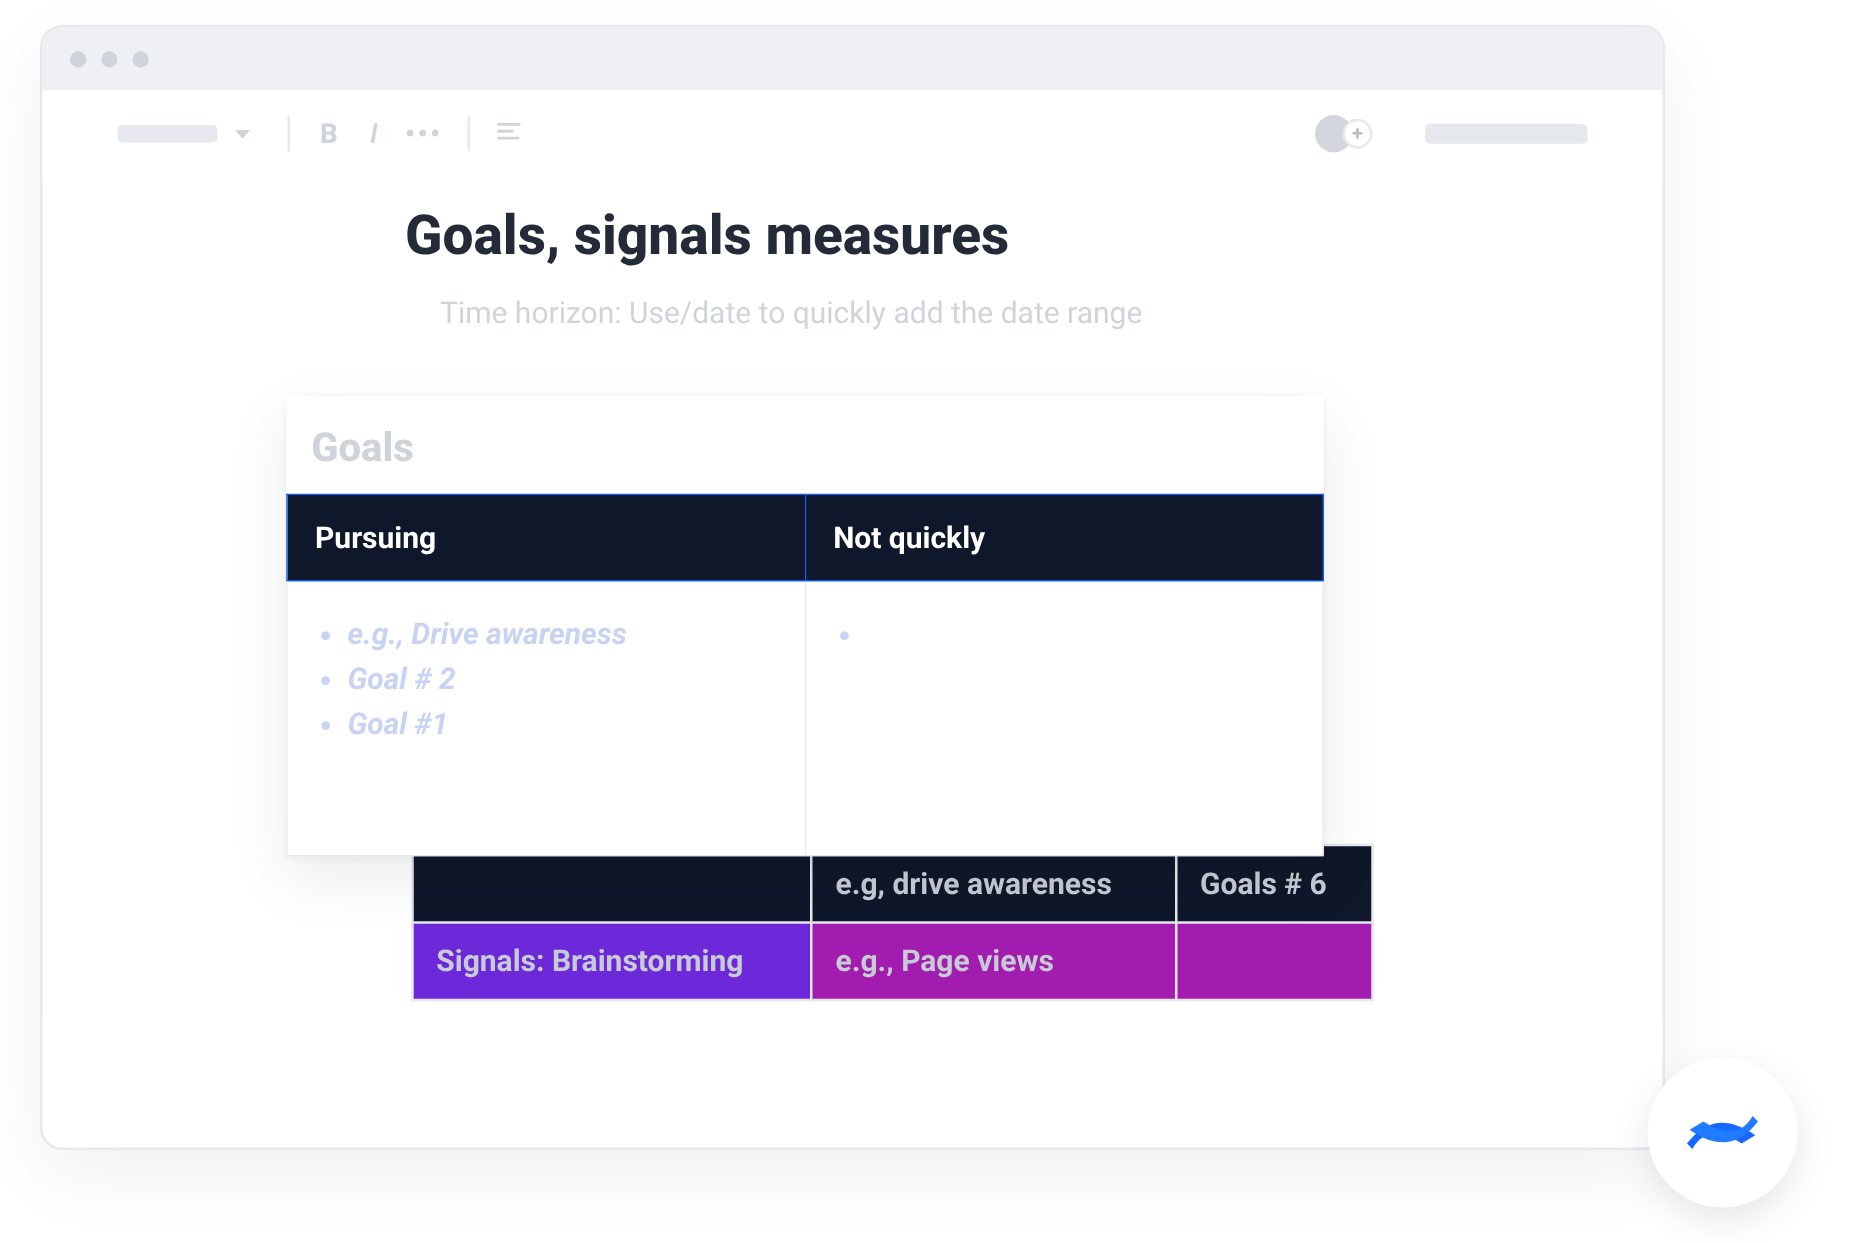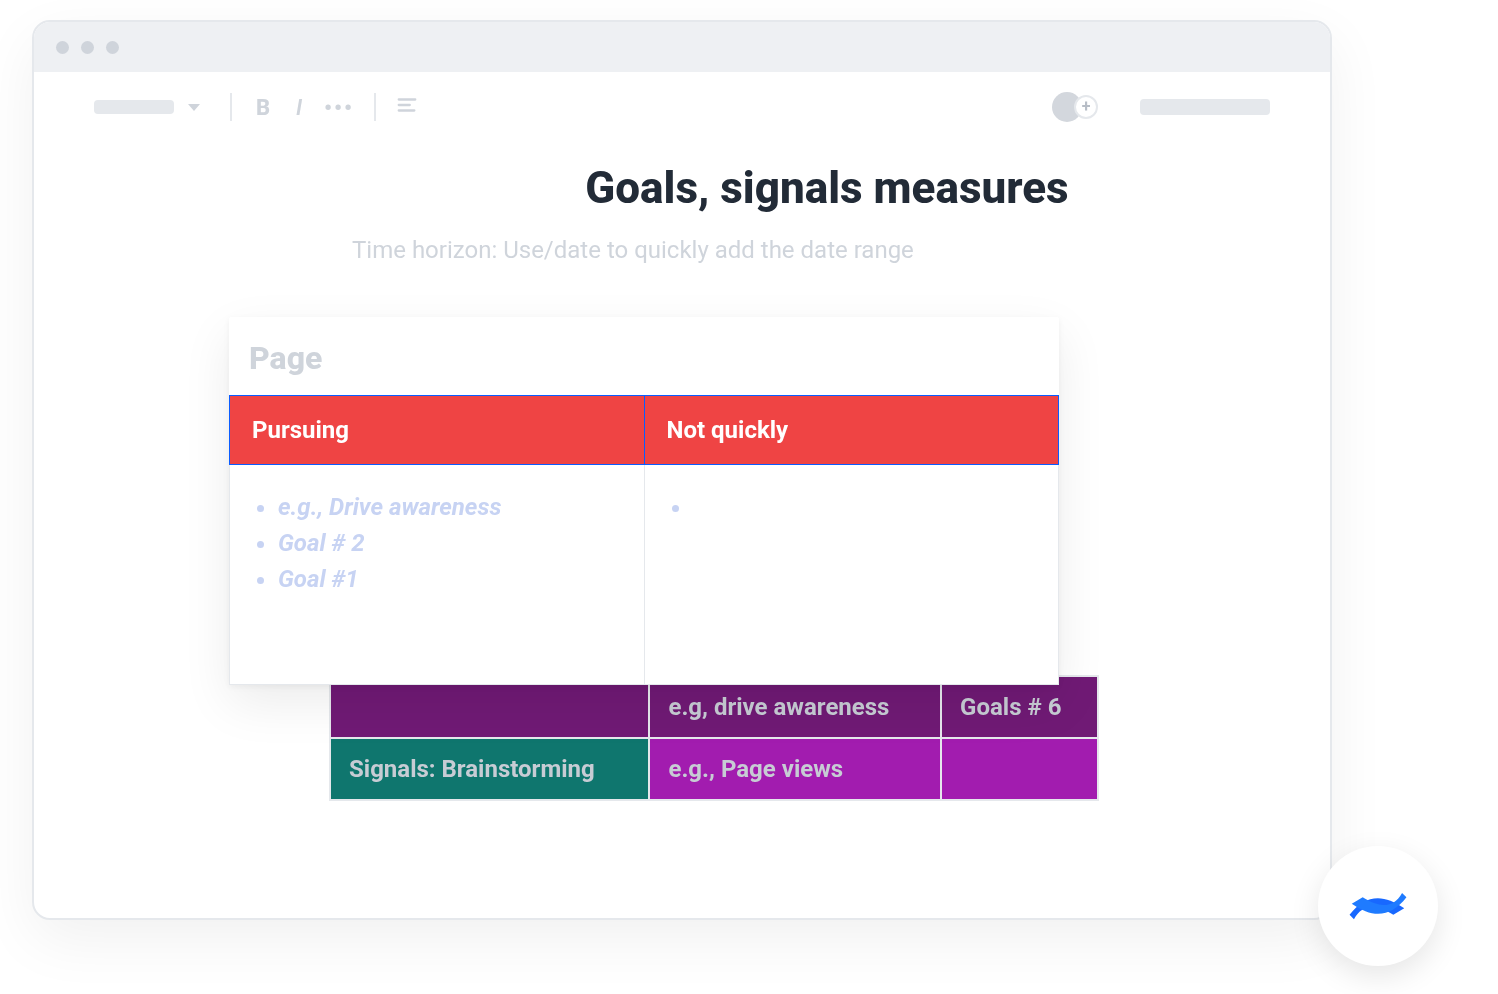--- a/index.html
+++ b/index.html
@@ -71,21 +71,20 @@
   .tb-right-pill { width: 130px; height: 16px; background: #e5e8ec; border-radius: 4px; margin-left: 28px;}
   .doc {
     padding: 10px 0 0 0;
     position: relative;
   }
   .page-title {
     font-size: 44px;
     font-weight: 800;
     color: #222b37;
     margin: 10px 0 22px 290px;
-    text-align: center;
   }
   .hint {
     font-size: 24px;
     font-weight: 400;
     color: #cfd4db;
     margin: 0 0 30px 318px;
   }
   .card {
     position: absolute;
     left: 195px;
@@ -100,21 +99,21 @@
     font-size: 32px;
     font-weight: 800;
     color: #cfd4db;
     padding: 22px 20px 18px 20px;
   }
   .goals-table {
     width: 100%;
     border-collapse: collapse;
   }
   .gt-head th {
-    background: #ef4444;
+    background: #0f172a;
     color: #fff;
     text-align: left;
     font-size: 24px;
     font-weight: 700;
     padding: 20px 22px;
     border: 1px solid #0a5cff;
   }
   .gt-head th + th { border-left: 1px solid #ffffff55; }
   .gt-body td {
     vertical-align: top;
@@ -147,24 +146,24 @@
     width: 770px;
     border-collapse: collapse;
   }
   .sm-table th, .sm-table td {
     border: 2px solid #e5e8ec;
     padding: 16px 18px;
     font-size: 24px;
     font-weight: 700;
     color: #c7ccd4;
     text-align: left;
-    background: #701a75;
+    background: #0f172a;
   }
   .sm-table td { background: #a21caf; color: #c7ccd4; }
-  .sm-table .rowlabel { background:#0f766e; }
+  .sm-table .rowlabel { background:#6d28d9; }
   .logo-badge {
     position: absolute;
     right: 60px;
     bottom: 28px;
     width: 120px; height: 120px;
     border-radius: 50%;
     background: #fff;
     box-shadow: 0 10px 30px rgba(0,0,0,0.10);
     display:flex; align-items:center; justify-content:center;
     z-index: 20;
@@ -221,21 +220,21 @@
         <tr>
           <td class="rowlabel">Signals: Brainstorming</td>
           <td>e.g., Page views</td>
           <td></td>
         </tr>
       </tbody>
     </table>
   </div>
 
   <div class="card">
-    <div class="card-title">Page</div>
+    <div class="card-title">Goals</div>
     <table class="goals-table">
       <thead class="gt-head">
         <tr>
           <th class="gt-col">Pursuing</th>
           <th class="gt-col">Not quickly</th>
         </tr>
       </thead>
       <tbody class="gt-body">
         <tr>
           <td>

